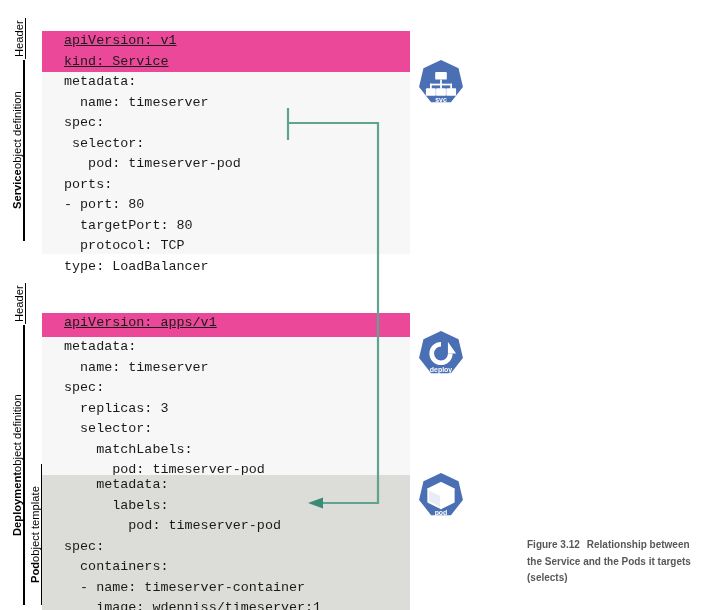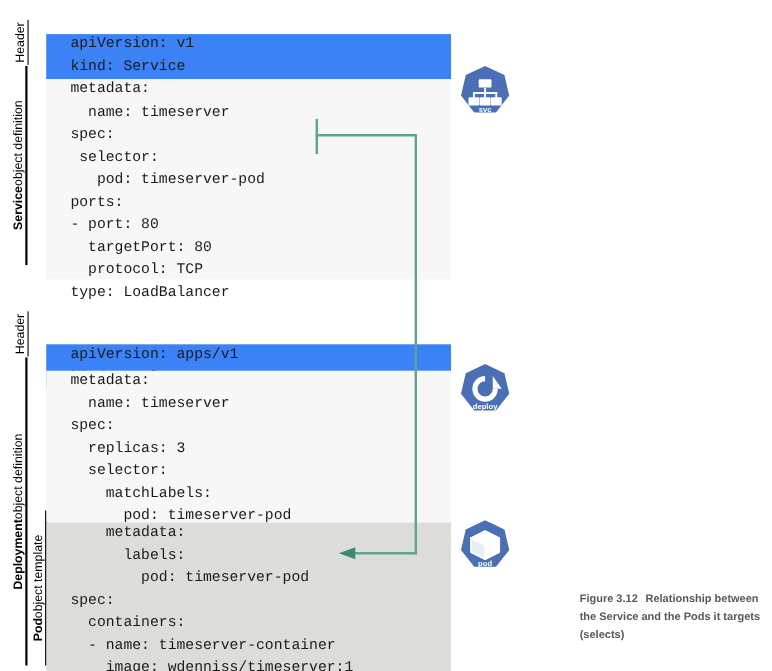--- a/index.html
+++ b/index.html
@@ -19,22 +19,23 @@
   .code-block {
     position: absolute;
     font-family: "Liberation Mono", monospace;
     font-size: 13.4px;
     line-height: 20.5px;
     color: #1a1a1a;
     white-space: pre;
     box-sizing: border-box;
   }
   .code-header {
-    background: #3b82f6;
+    background: #ec4899;
     padding-left: 22px;
+    text-decoration: underline;
   }
   .code-body {
     background: #f7f7f7;
     padding-left: 22px;
   }
   .code-podtmpl {
     background: #dcdcd8;
     padding-left: 22px;
   }
 

